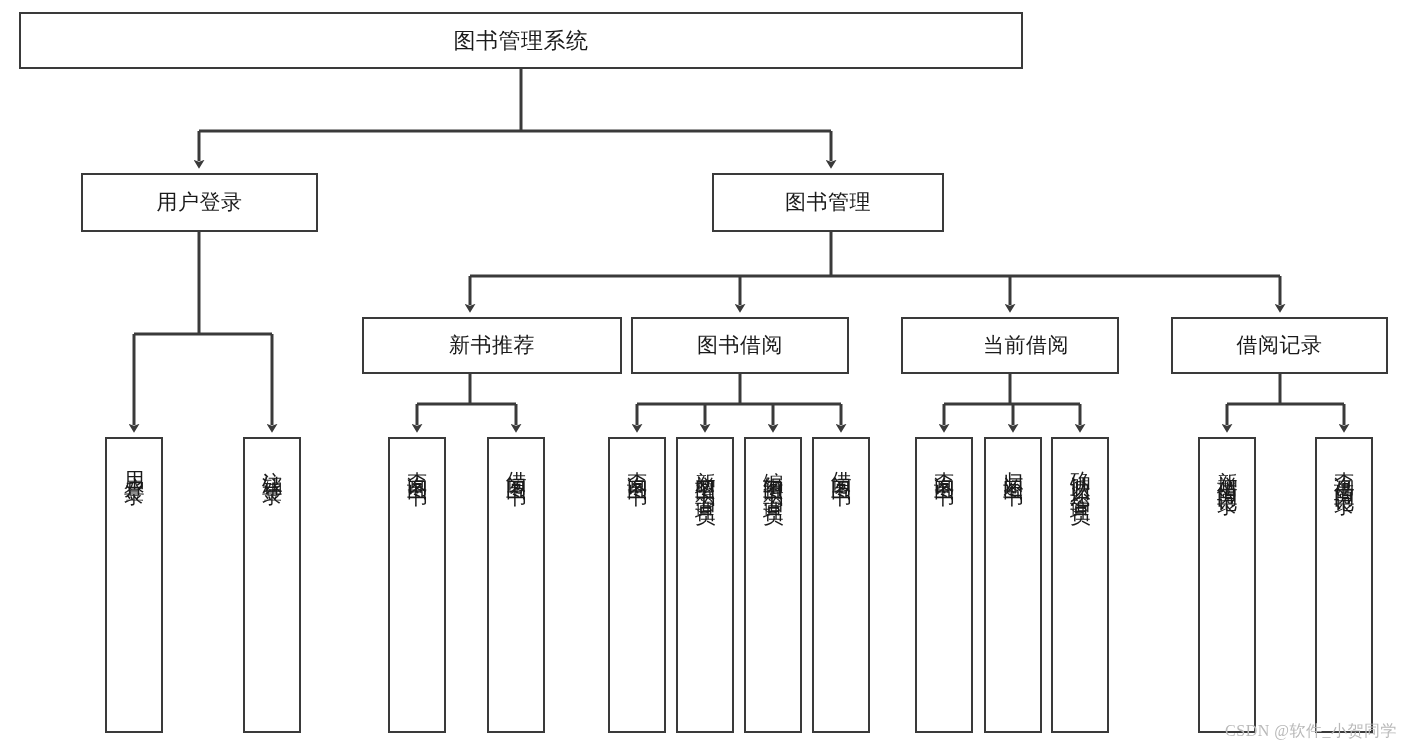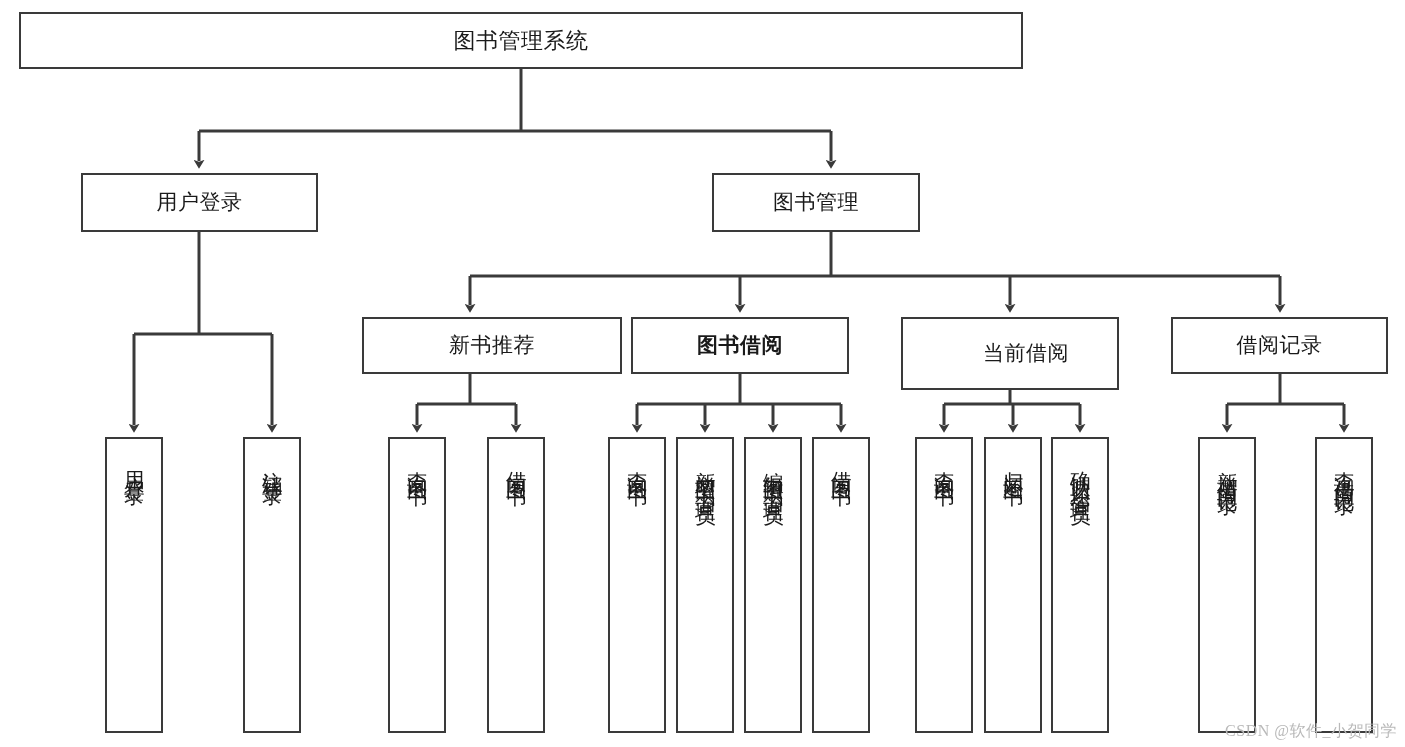--- a/index.html
+++ b/index.html
@@ -130,33 +130,33 @@
   </svg>
 
   <div class="node h root" style="left:19px; top:12px; width:1004px; height:57px;">
     <span class="node-label">图书管理系统</span>
   </div>
 
   <div class="node h" style="left:81px; top:173px; width:237px; height:59px;">
     <span class="node-label">用户登录</span>
   </div>
 
-  <div class="node h" style="left:712px; top:173px; width:208px; height:59px;">
+  <div class="node h" style="left:712px; top:173px; width:232px; height:59px;">
     <span class="node-label">图书管理</span>
   </div>
 
   <div class="node h" style="left:362px; top:317px; width:260px; height:57px;">
     <span class="node-label">新书推荐</span>
   </div>
 
-  <div class="node h" style="left:631px; top:317px; width:218px; height:57px;font-weight:bold;">
+  <div class="node h" style="left:631px; top:317px; width:218px; height:57px;">
     <span class="node-label">图书借阅</span>
   </div>
 
-  <div class="node h" style="left:901px; top:317px; width:218px; height:73px;padding-left:32px;">
+  <div class="node h" style="left:901px; top:317px; width:218px; height:57px;padding-left:32px;">
     <span class="node-label">当前借阅</span>
   </div>
 
   <div class="node h" style="left:1171px; top:317px; width:217px; height:57px;">
     <span class="node-label">借阅记录</span>
   </div>
 
   <div class="node v" style="left:105px; top:437px; width:58px; height:296px;">
     <span class="node-label">用户登录</span>
   </div>

